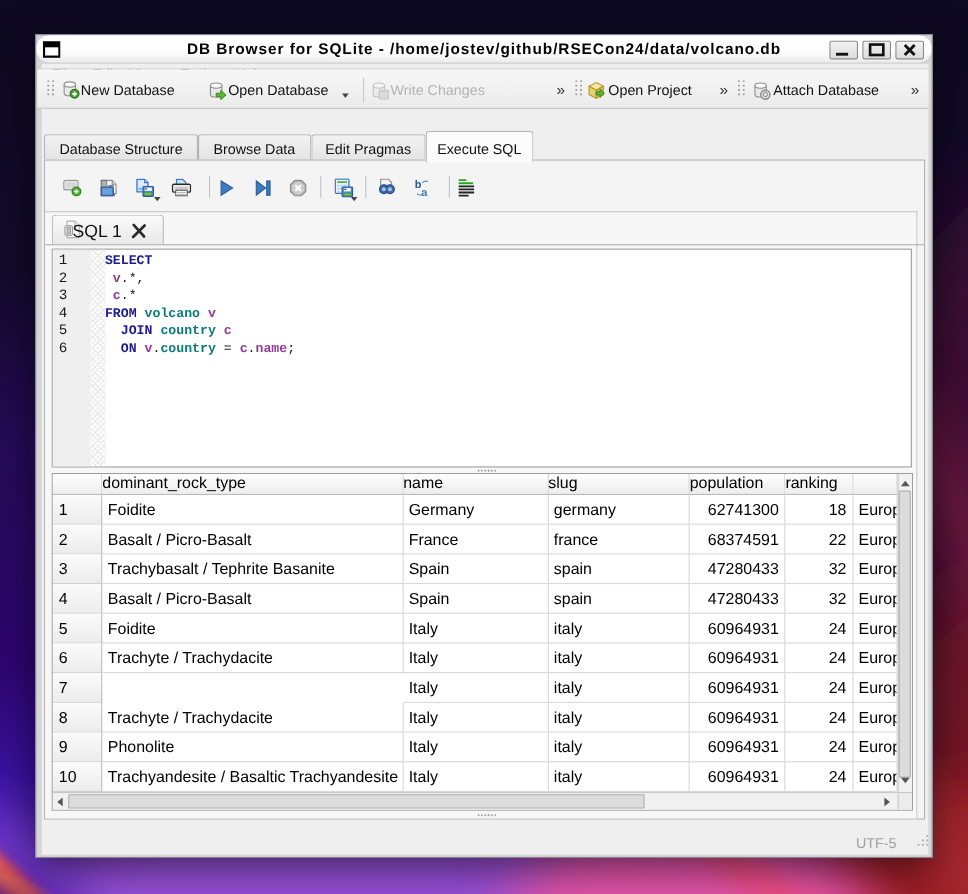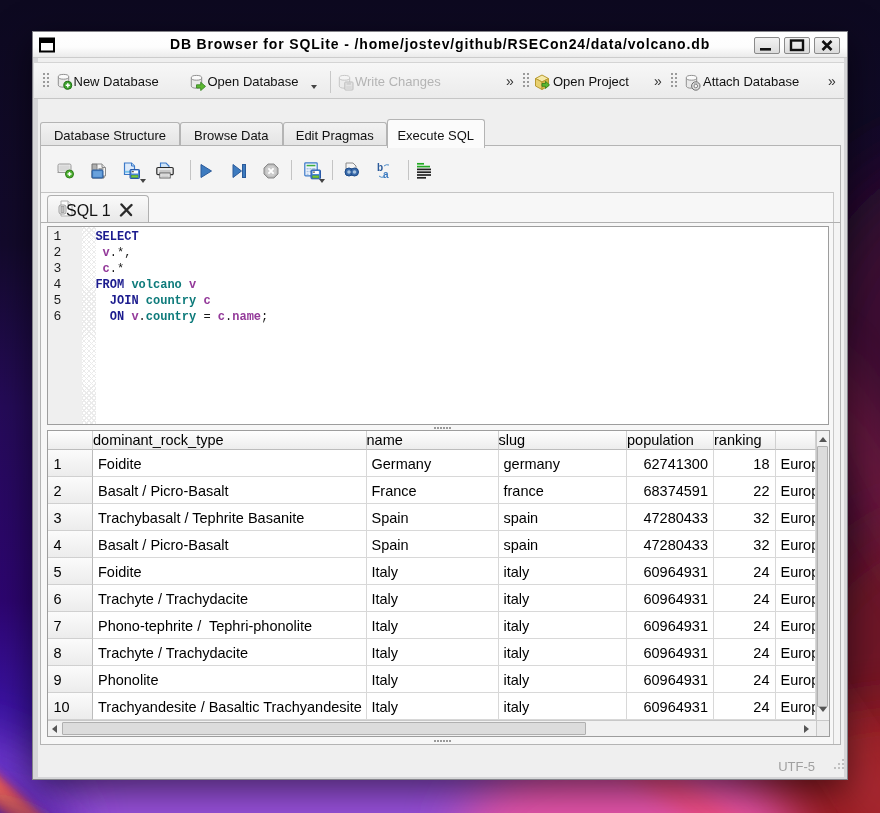--- a/index.html
+++ b/index.html
@@ -7,21 +7,21 @@
   body { font-family:"Liberation Sans",sans-serif; position:relative; }
   .abs { position:absolute; }
   #wall { position:absolute; left:0; top:0; width:880px; height:813px; }
   #win { position:absolute; left:32px; top:31px; width:816px; height:749px;
     background:#d6d6d8; border:1px solid #84848a;
     box-shadow: 0 10px 34px rgba(0,0,0,0.55);
   }
   
   #titlebar { position:absolute; left:0; top:0; width:814px; height:26px;
     background:linear-gradient(180deg,#ffffff 0%,#fdfdfd 60%,#ebebeb 100%);
-    border-bottom:1px solid #cccccc; }
+    border-bottom:1px solid #cccccc;border-radius:12px; }
   #title { position:absolute; left:0; top:4px; width:814px; text-align:center;
     font-size:14px; font-weight:bold; color:#000; letter-spacing:0.85px; }
   .winbtn { position:absolute; top:5px; width:26px; height:17px;
     background:linear-gradient(180deg,#f2f2f2,#dcdcdc);
     border:1px solid #8a8a8a; border-radius:2px; }
   
   #content { position:absolute; left:5px; top:26px; width:806px; height:719px; background:#efefef; }
   #layer { position:absolute; left:0; top:0; width:814px; height:747px; font-size:13px; color:#111; }
   
   #menubar { position:absolute; left:1px; top:25px; width:810px; height:22px;padding-left:36px; }
@@ -372,21 +372,20 @@
         <div class="cell num" style="left:666.5px;top:127px;width:61.5px">24</div>
         <div class="cell" style="left:728px;top:127px;width:40px">Europe</div>
         <div class="rh" style="top:154px">6</div>
         <div class="cell" style="left:45.5px;top:154px;width:273.5px">Trachyte / Trachydacite</div>
         <div class="cell" style="left:319px;top:154px;width:132px">Italy</div>
         <div class="cell" style="left:451px;top:154px;width:128.5px">italy</div>
         <div class="cell num" style="left:579.5px;top:154px;width:87px">60964931</div>
         <div class="cell num" style="left:666.5px;top:154px;width:61.5px">24</div>
         <div class="cell" style="left:728px;top:154px;width:40px">Europe</div>
         <div class="rh" style="top:181px">7</div>
-        <div class="cell" style="left:45.5px;top:181px;width:273.5px">Phono-tephrite /&nbsp; Tephri-phonolite</div>
         <div class="cell" style="left:319px;top:181px;width:132px">Italy</div>
         <div class="cell" style="left:451px;top:181px;width:128.5px">italy</div>
         <div class="cell num" style="left:579.5px;top:181px;width:87px">60964931</div>
         <div class="cell num" style="left:666.5px;top:181px;width:61.5px">24</div>
         <div class="cell" style="left:728px;top:181px;width:40px">Europe</div>
         <div class="rh" style="top:208px">8</div>
         <div class="cell" style="left:45.5px;top:208px;width:273.5px">Trachyte / Trachydacite</div>
         <div class="cell" style="left:319px;top:208px;width:132px">Italy</div>
         <div class="cell" style="left:451px;top:208px;width:128.5px">italy</div>
         <div class="cell num" style="left:579.5px;top:208px;width:87px">60964931</div>

